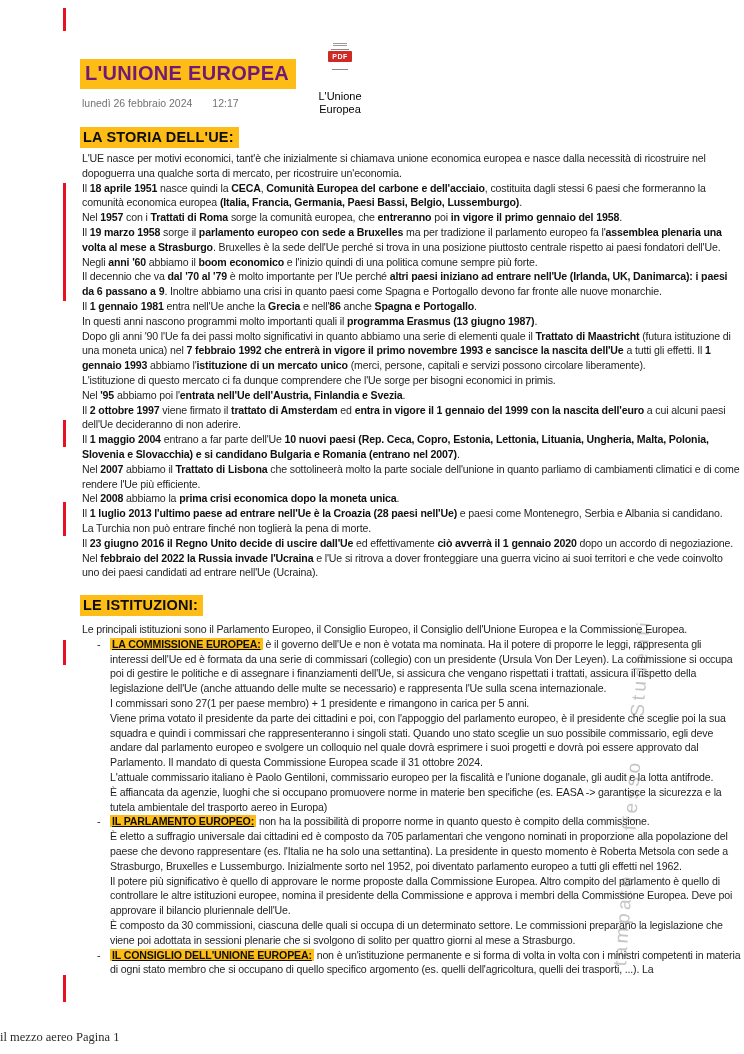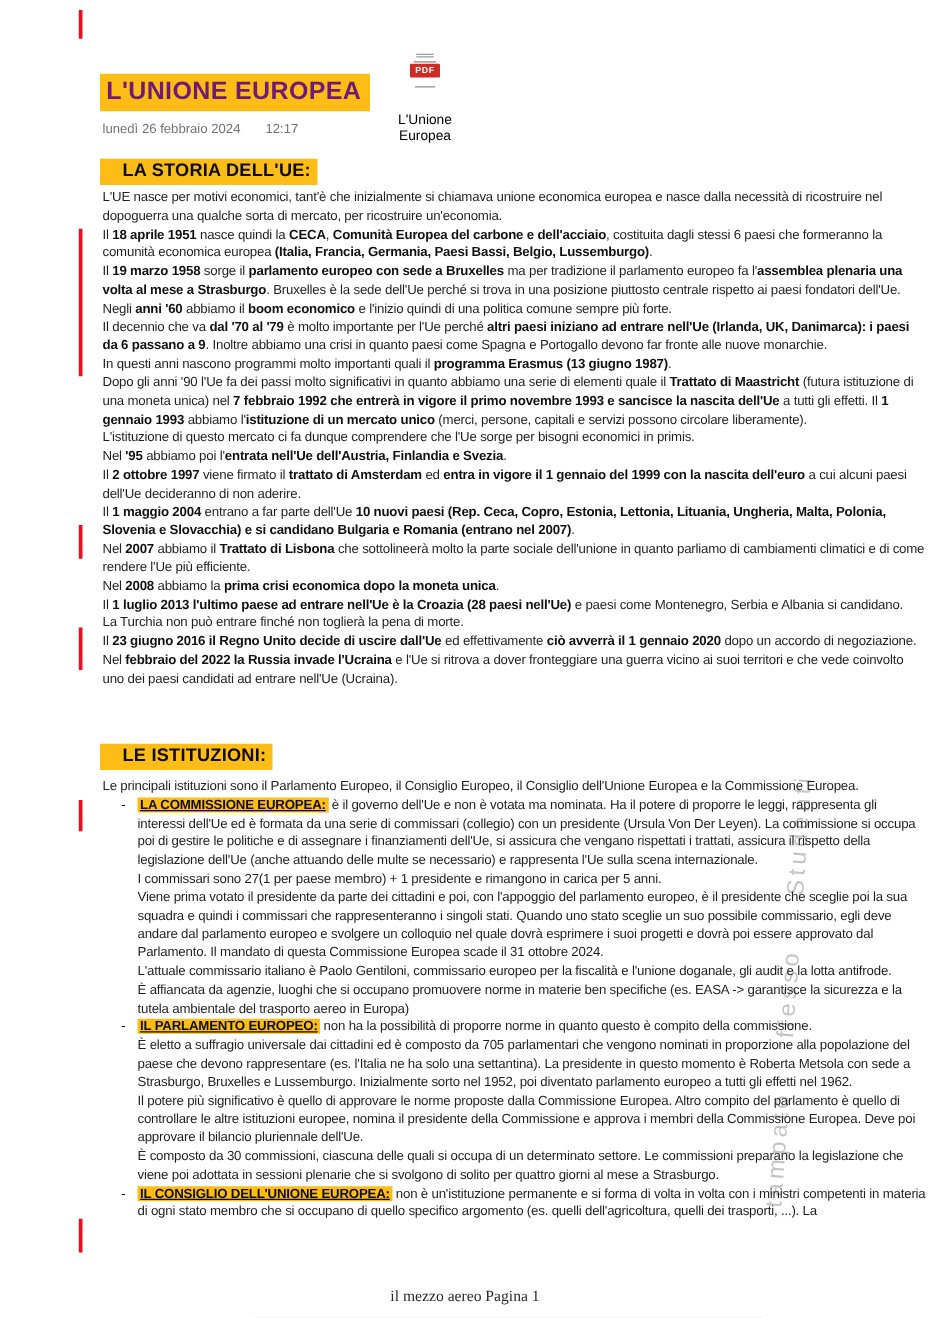--- a/index.html
+++ b/index.html
@@ -25,21 +25,21 @@
   .pdficon .badge{
     position:absolute;top:9px;left:1px;right:1px;height:11px;background:#CE2B27;
     color:#fff;font-size:7px;font-weight:bold;line-height:11px;text-align:center;
     border-radius:1px;letter-spacing:.5px;
   }
   .pdficon .foot{position:absolute;bottom:2px;left:5px;right:5px;height:1px;background:#8a8a8a;}
   .attach-label{margin-top:18px;font-size:11px;color:#000;line-height:13px;}
   
   .h2{
     display:inline-block;background:#FDBD16;color:#0d0d0d;
-    font-size:14.5px;font-weight:bold;padding:2px 5px 3px 18px;letter-spacing:.2px;text-align:right;
+    font-size:14.5px;font-weight:bold;padding:2px 5px 3px 3px;letter-spacing:.2px;text-align:right;
   }
   .h2-history{left:80px;top:127px;}
   .h2-inst{left:80px;top:595px;}
   
   .textblock{
     left:82px;top:151px;width:659px;
     font-size:10.6px;line-height:14.8px;letter-spacing:-0.15px;
     text-align:left;color:#1f1f1f;
   }
   .instblock{top:622px;}
@@ -48,21 +48,21 @@
   
   .bullet{display:flex;margin-left:15px;}
   .bullet .dash{width:13px;flex:0 0 13px;}
   .bullet .bbody{flex:1;}
   .bhead{
     background:#FDBD16;font-weight:bold;text-decoration:underline;
     color:#0d0d0d;padding:0 2px;
   }
   
   .footer{
-    left:0;right:0;top:1030px;text-align:center;
+    left:0;right:0;top:1030px;text-align:left;
     font-family:"Liberation Serif",serif;font-size:12.5px;color:#2b2b2b;
   }
   
   .redbar{position:absolute;left:63px;width:3px;background:#E81123;z-index:2;}
   
   .wm{
     position:absolute;left:620px;top:955px;width:440px;z-index:0;
     transform:rotate(-86deg);transform-origin:0 50%;
     font-size:19px;letter-spacing:3.5px;color:rgba(125,125,125,0.45);
     white-space:nowrap;
@@ -105,23 +105,25 @@
     <div class="attach-label">
       <div>L'Unione</div>
       <div>Europea</div>
     </div>
   </div>
 
   <div class="layer h2 h2-history">LA STORIA DELL'UE:</div>
   <div class="layer textblock">
       <div class="para">L'UE nasce per motivi economici, tant'è che inizialmente si chiamava unione economica europea e nasce dalla necessità di ricostruire nel dopoguerra una qualche sorta di mercato, per ricostruire un'economia.</div>
       <div class="para">Il <b>18 aprile 1951</b> nasce quindi la <b>CECA</b>, <b>Comunità Europea del carbone e dell'acciaio</b>, costituita dagli stessi 6 paesi che formeranno la comunità economica europea <b>(Italia, Francia, Germania, Paesi Bassi, Belgio, Lussemburgo)</b>.</div>
+      <div class="para">Nel <b>1957</b> con i <b>Trattati di Roma</b> sorge la comunità europea, che <b>entreranno</b> poi <b>in vigore il primo gennaio del 1958</b>.</div>
       <div class="para">Il <b>19 marzo 1958</b> sorge il <b>parlamento europeo con sede a Bruxelles</b> ma per tradizione il parlamento europeo fa l'<b>assemblea plenaria una volta al mese a Strasburgo</b>. Bruxelles è la sede dell'Ue perché si trova in una posizione piuttosto centrale rispetto ai paesi fondatori dell'Ue.</div>
       <div class="para">Negli <b>anni '60</b> abbiamo il <b>boom economico</b> e l'inizio quindi di una politica comune sempre più forte.</div>
       <div class="para">Il decennio che va <b>dal '70 al '79</b> è molto importante per l'Ue perché <b>altri paesi iniziano ad entrare nell'Ue (Irlanda, UK, Danimarca): i paesi da 6 passano a 9</b>. Inoltre abbiamo una crisi in quanto paesi come Spagna e Portogallo devono far fronte alle nuove monarchie.</div>
+      <div class="para">Il <b>1 gennaio 1981</b> entra nell'Ue anche la <b>Grecia</b> e nell'<b>86</b> anche <b>Spagna e Portogallo</b>.</div>
       <div class="para">In questi anni nascono programmi molto importanti quali il <b>programma Erasmus (13 giugno 1987)</b>.</div>
       <div class="para">Dopo gli anni '90 l'Ue fa dei passi molto significativi in quanto abbiamo una serie di elementi quale il <b>Trattato di Maastricht</b> (futura istituzione di una moneta unica) nel <b>7 febbraio 1992 che entrerà in vigore il primo novembre 1993 e sancisce la nascita dell'Ue</b> a tutti gli effetti. Il <b>1 gennaio 1993</b> abbiamo l'<b>istituzione di un mercato unico</b> (merci, persone, capitali e servizi possono circolare liberamente).</div>
       <div class="para">L'istituzione di questo mercato ci fa dunque comprendere che l'Ue sorge per bisogni economici in primis.</div>
       <div class="para">Nel <b>'95</b> abbiamo poi l'<b>entrata nell'Ue dell'Austria, Finlandia e Svezia</b>.</div>
       <div class="para">Il <b>2 ottobre 1997</b> viene firmato il <b>trattato di Amsterdam</b> ed <b>entra in vigore il 1 gennaio del 1999 con la nascita dell'euro</b> a cui alcuni paesi dell'Ue decideranno di non aderire.</div>
       <div class="para">Il <b>1 maggio 2004</b> entrano a far parte dell'Ue <b>10 nuovi paesi (Rep. Ceca, Copro, Estonia, Lettonia, Lituania, Ungheria, Malta, Polonia, Slovenia e Slovacchia) e si candidano Bulgaria e Romania (entrano nel 2007)</b>.</div>
       <div class="para">Nel <b>2007</b> abbiamo il <b>Trattato di Lisbona</b> che sottolineerà molto la parte sociale dell'unione in quanto parliamo di cambiamenti climatici e di come rendere l'Ue più efficiente.</div>
       <div class="para">Nel <b>2008</b> abbiamo la <b>prima crisi economica dopo la moneta unica</b>.</div>
       <div class="para">Il <b>1 luglio 2013 l'ultimo paese ad entrare nell'Ue è la Croazia (28 paesi nell'Ue)</b> e paesi come Montenegro, Serbia e Albania si candidano.</div>
       <div class="para">La Turchia non può entrare finché non toglierà la pena di morte.</div>

